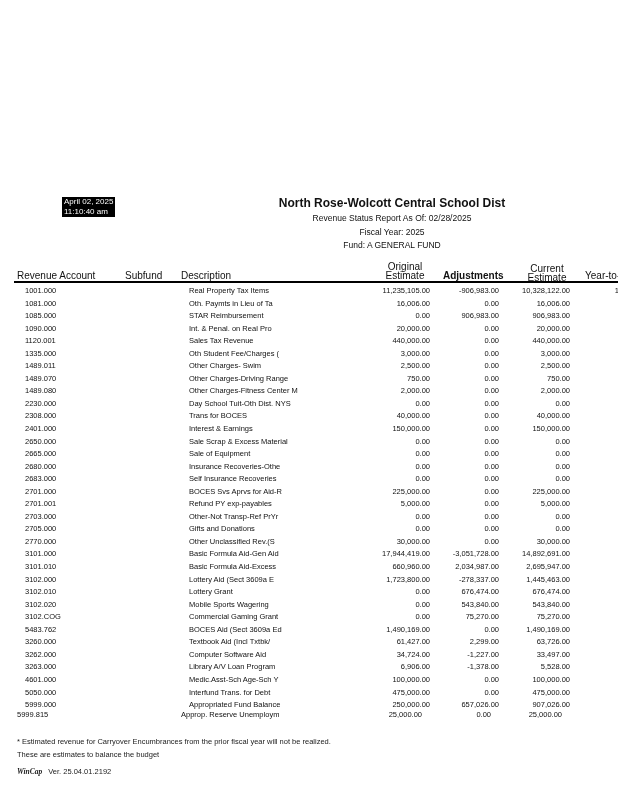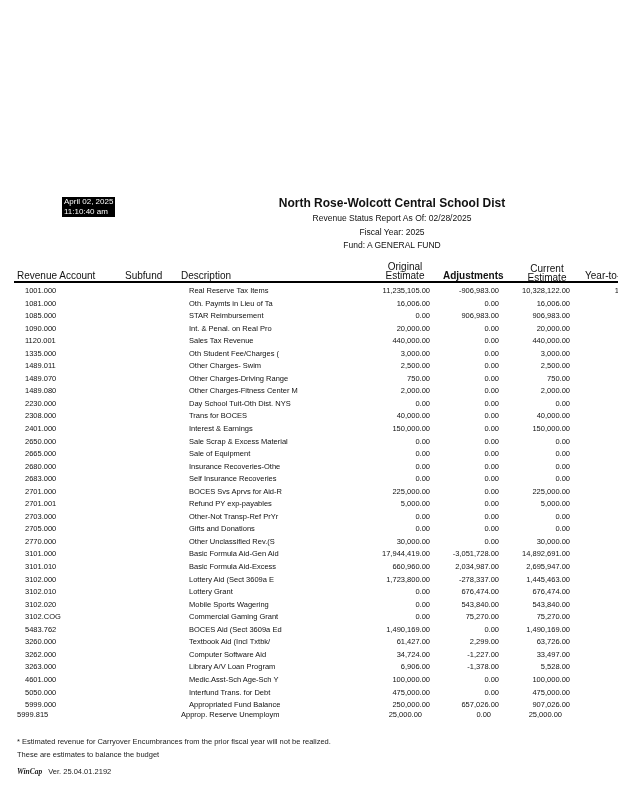--- a/index.html
+++ b/index.html
@@ -146,21 +146,21 @@
     <div>Estimate</div>
   </div>
   <div class="col-head" style="left:585px; top:271px;">Year-to-Date</div>
 </div>
 <div class="hdr-rule"></div>
 
 <div class="rows" id="rows">
     <div class="row">
       <span class="c-acct">1001.000</span>
       <span class="c-sub"></span>
-      <span class="c-desc">Real Reserve Tax Items</span>
+      <span class="c-desc">Real Property Tax Items</span>
       <span class="c-orig">11,235,105.00</span>
       <span class="c-adj">-906,983.00</span>
       <span class="c-cur">10,328,122.00</span>
       <span class="c-ytd">10,328,12</span>
     </div>
     <div class="row">
       <span class="c-acct">1081.000</span>
       <span class="c-sub"></span>
       <span class="c-desc">Oth. Paymts in Lieu of Ta</span>
       <span class="c-orig">16,006.00</span>

